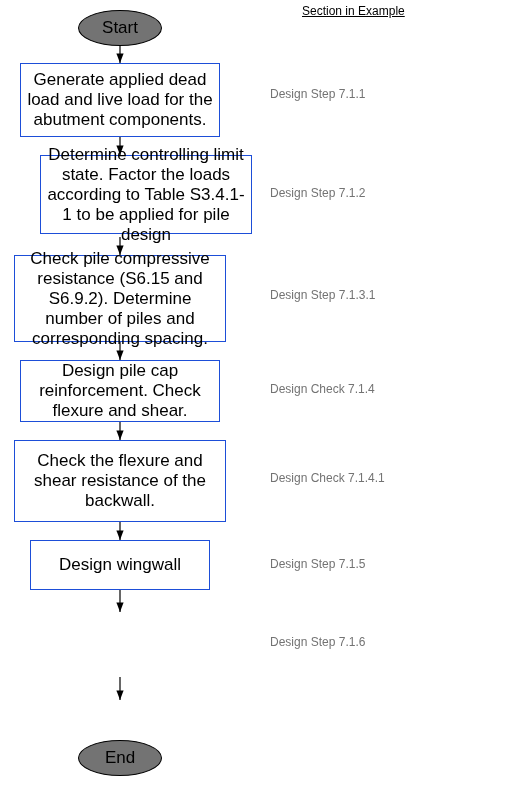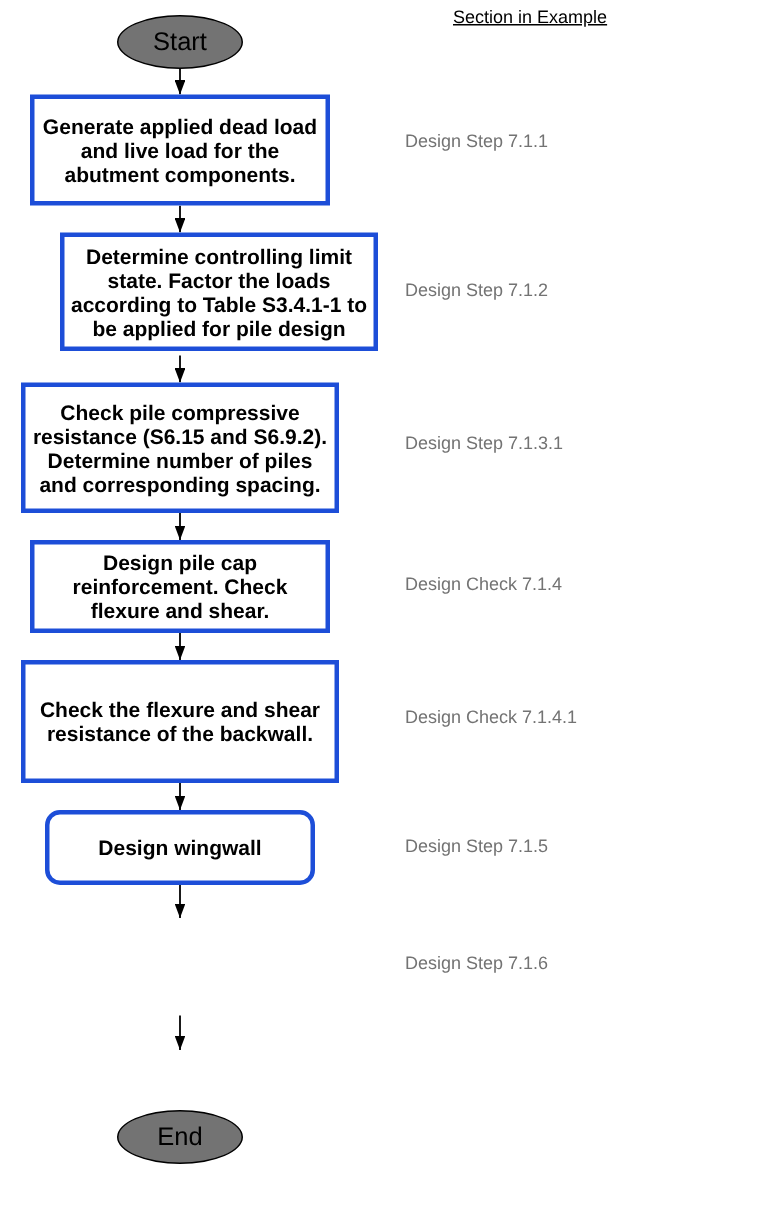--- a/index.html
+++ b/index.html
@@ -35,29 +35,28 @@
       background: #737373;
       display: flex;
       align-items: center;
       justify-content: center;
       text-align: center;
       font-size: 17px;
     }
     
     .rect {
       position: absolute;
-      border: 3px solid #1d4ed8;
+      border: 1px solid #1d4ed8;
       background: #fff;
       display: flex;
       align-items: center;
       justify-content: center;
       text-align: center;
-      font-size: 14px;
+      font-size: 17px;
       padding: 4px;
-      font-weight: bold;
     }
     
     .arrows-svg {
       position: absolute;
       top: 0;
       left: 0;
       width: 512px;
       height: 806px;
       pointer-events: none;
     }
@@ -121,21 +120,21 @@
   <div class="rect" style="left:20px; top:360px; width:200px; height:62px;">
     <span>Design pile cap reinforcement. Check flexure and shear.</span>
   </div>
   <div class="section-label" style="left:270px; top:382px;">Design Check 7.1.4</div>
 
   <div class="rect" style="left:14px; top:440px; width:212px; height:82px;">
     <span>Check the flexure and shear resistance of the backwall.</span>
   </div>
   <div class="section-label" style="left:270px; top:471px;">Design Check 7.1.4.1</div>
 
-  <div class="rect" style="left:30px; top:540px; width:180px; height:50px;border-radius:10px;">
+  <div class="rect" style="left:30px; top:540px; width:180px; height:50px;">
     <span>Design wingwall</span>
   </div>
   <div class="section-label" style="left:270px; top:557px;">Design Step 7.1.5</div>
 
   <div class="section-label" style="left:270px; top:635px;">Design Step 7.1.6</div>
 
   <div class="oval" style="left:78px; top:740px; width:84px; height:36px;">
     <span>End</span>
   </div>
 

